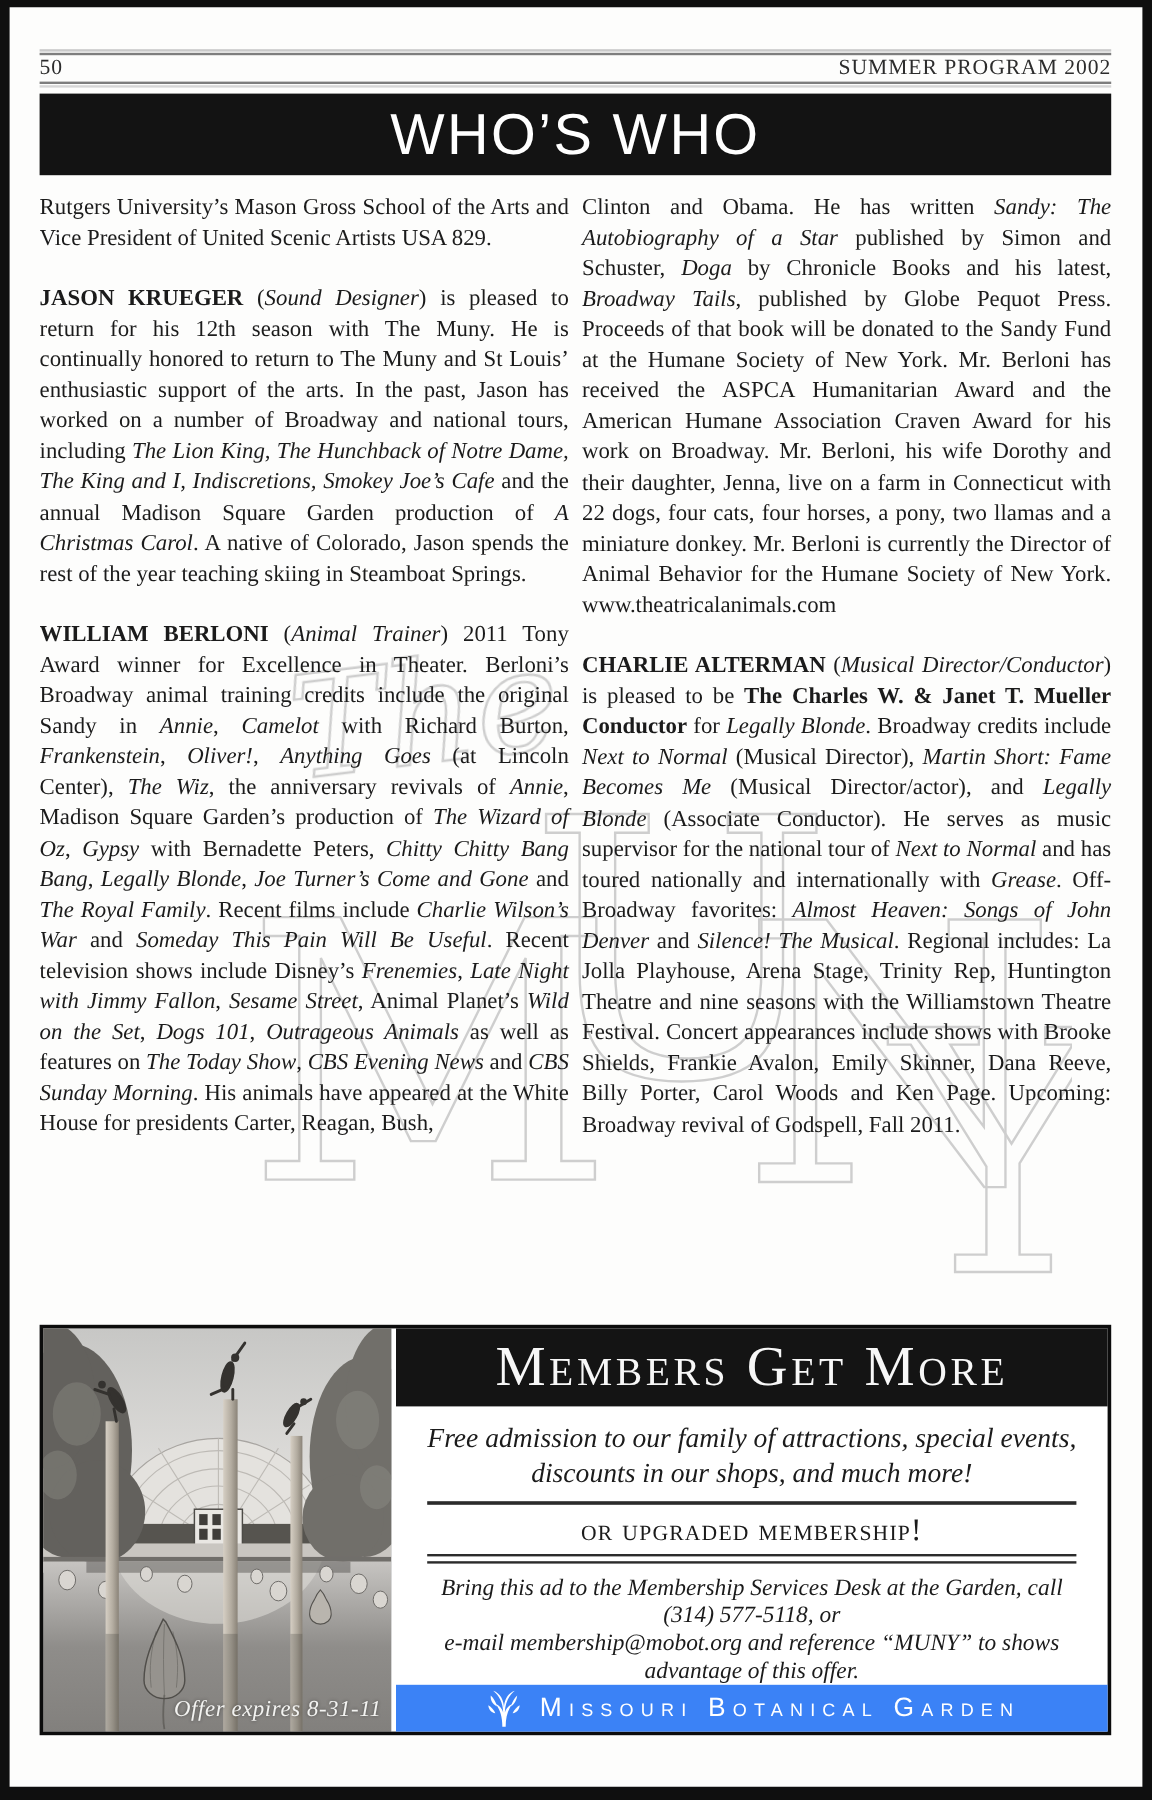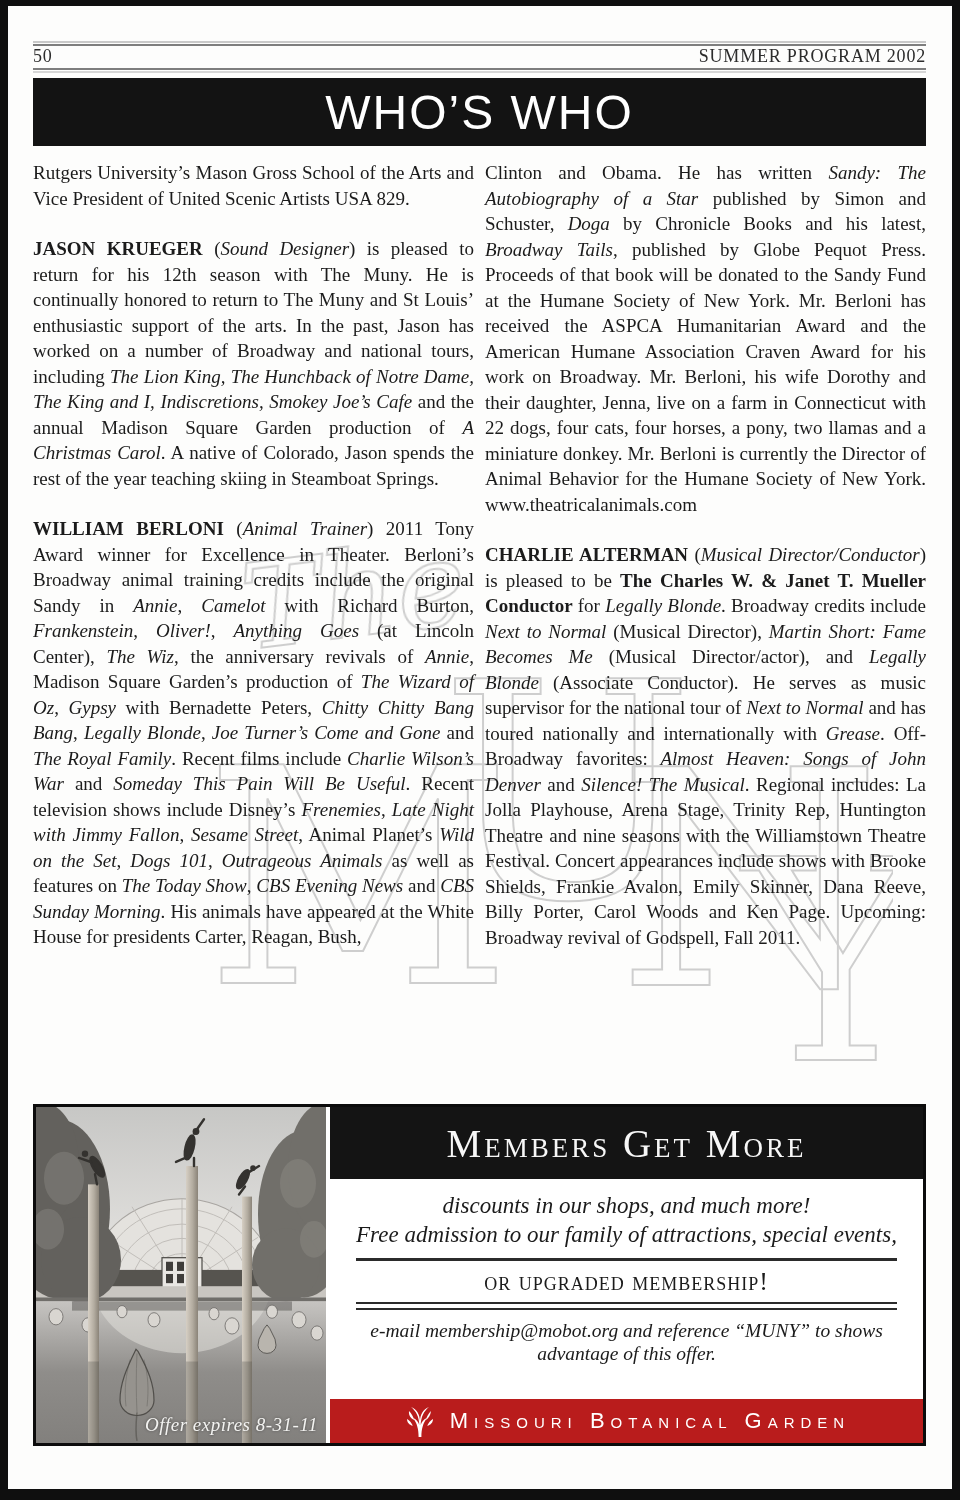--- a/index.html
+++ b/index.html
@@ -28,32 +28,32 @@
   .i{font-style:italic;}
   
   .ad{position:absolute;top:1098px;left:25px;right:26px;height:336px;border:3px solid #0c0c0c;
       display:flex;background:#ffffff;}
   .photo{position:relative;width:290px;flex:none;margin-right:4px;background:#404040;}
   .photo svg{display:block;width:100%;height:100%;}
   .offer{position:absolute;bottom:7px;right:8px;color:#f3f3f1;font-style:italic;
          font-size:19px;letter-spacing:.5px;text-shadow:0 0 3px rgba(0,0,0,.45);}
   .ad-right{flex:1;display:flex;flex-direction:column;min-width:0;}
   .ad-banner{height:72px;background:#141414;display:flex;align-items:center;justify-content:center;}
-  .ad-banner span{color:#f7f7f7;font-variant:small-caps;font-size:39px;letter-spacing:3px;}
+  .ad-banner span{color:#f7f7f7;font-variant:small-caps;font-size:47px;letter-spacing:3px;}
   .ad-mid{flex:1;padding:6px 24px 0;}
   .tagline{font-size:23px;font-style:italic;line-height:29px;text-align:center;margin:6px 0 8px;}
   .tagline span{display:block;}
   .rule-single{border-top:3px solid #2b2b2b;margin:9px 2px 7px;}
   .join{font-variant:small-caps;font-size:26px;line-height:27px;letter-spacing:1px;
         text-align:center;margin:6px 0 7px;}
   .join span{display:block;}
   .rule-dbl{height:4px;border-top:2px solid #2b2b2b;border-bottom:2px solid #2b2b2b;margin:7px 2px 6px;}
   .instructions{font-size:19.5px;font-style:italic;line-height:23px;text-align:center;margin:9px 0 0;}
   .instructions span{display:block;}
-  .ad-footer{height:44px;background:#b91c1c;display:flex;align-items:center;justify-content:center;gap:13px;}
+  .ad-footer{height:44px;background:#3b82f6;display:flex;align-items:center;justify-content:center;gap:13px;}
   .ad-footer .logo-text{color:#ffffff;font-family:"Liberation Sans",sans-serif;
         font-variant:small-caps;font-size:22px;letter-spacing:6px;}
 </style>
 </head>
 <body>
 
 <div class="page">
 
   <div class="hrule r1"></div>
   <div class="header-row">
@@ -231,29 +231,30 @@
       </svg>
       <span class="offer">Offer expires 8-31-11</span>
     </div>
 
     <div class="ad-right">
       <div class="ad-banner">
         <span>Members Get More</span>
       </div>
       <div class="ad-mid">
         <div class="tagline">
+          <span>Free admission to our family of attractions, special events,</span>
           <span>discounts in our shops, and much more!</span>
-          <span>Free admission to our family of attractions, special events,</span>
         </div>
         <div class="rule-single"></div>
         <div class="join">
           <span>or upgraded membership!</span>
         </div>
         <div class="rule-dbl"></div>
         <div class="instructions">
+          <span>Bring this ad to the Membership Services Desk at the Garden, call (314) 577-5118, or</span>
           <span>e-mail membership@mobot.org and reference “MUNY” to shows advantage of this offer.</span>
         </div>
       </div>
       <div class="ad-footer">
         <svg width="34" height="36" viewBox="0 0 34 36">
           <g fill="#ffffff">
             <path d="M17 34 L15.6 34 C15.6 26 14 20 10 15 C 13 16 15.5 19 16.3 22 C 16.1 14 13 8 8 4 C 14 6 16.8 12 17 18 C 17.2 12 20 6 26 4 C 21 8 17.9 14 17.7 22 C 18.5 19 21 16 24 15 C 20 20 18.4 26 18.4 34 Z"></path>
             <path d="M6 8 C 8.5 10.5 10.2 13.5 11.2 17 C 7.5 15.5 5.5 12 6 8 Z"></path>
             <path d="M28 8 C 27.5 12 25.5 15.5 22.8 17 C 23.8 13.5 25.5 10.5 28 8 Z"></path>
             <path d="M4 16 C 6.5 17.5 8.5 19.8 9.8 22.8 C 6.2 22 4 19.3 4 16 Z"></path>

